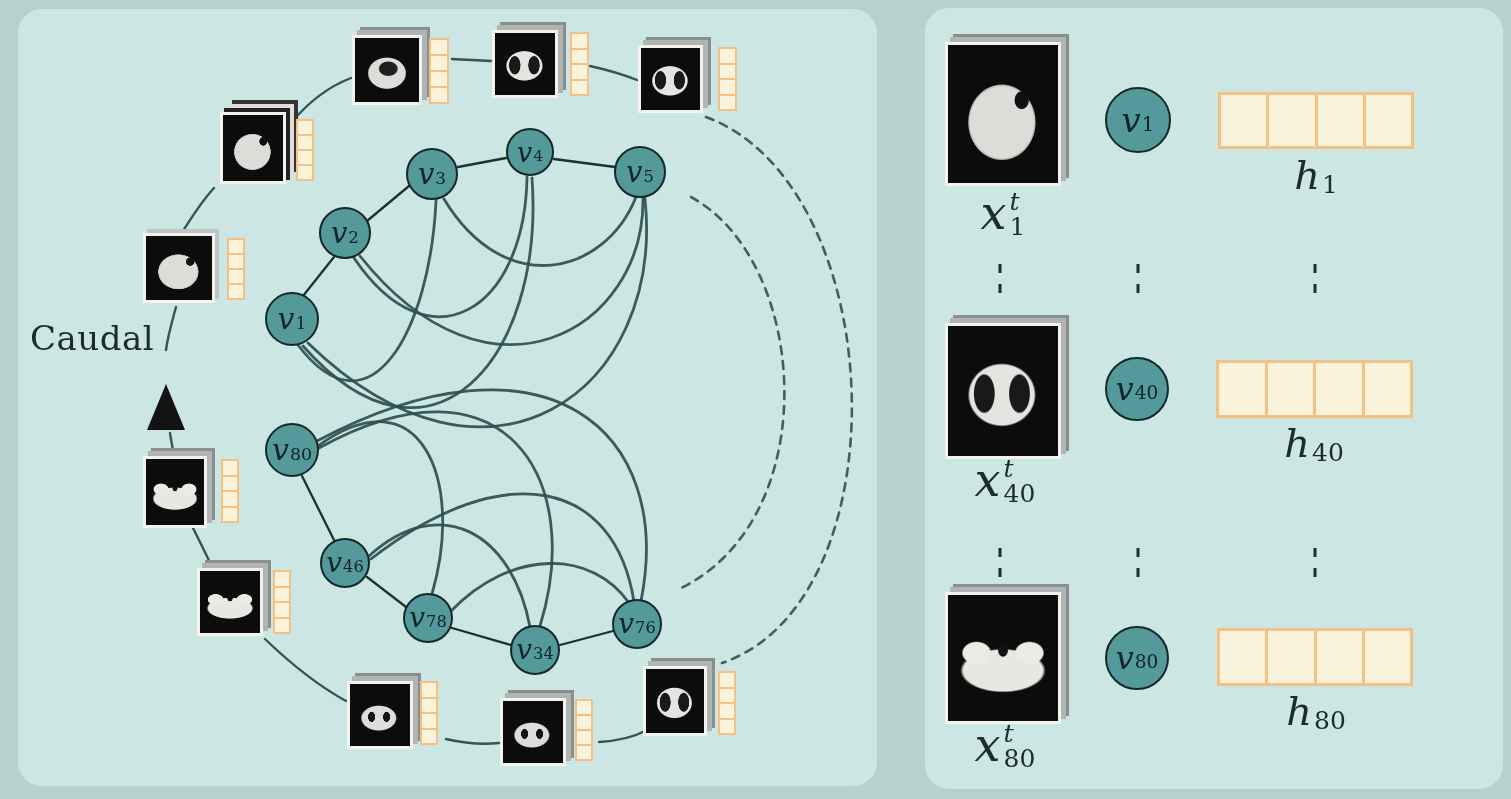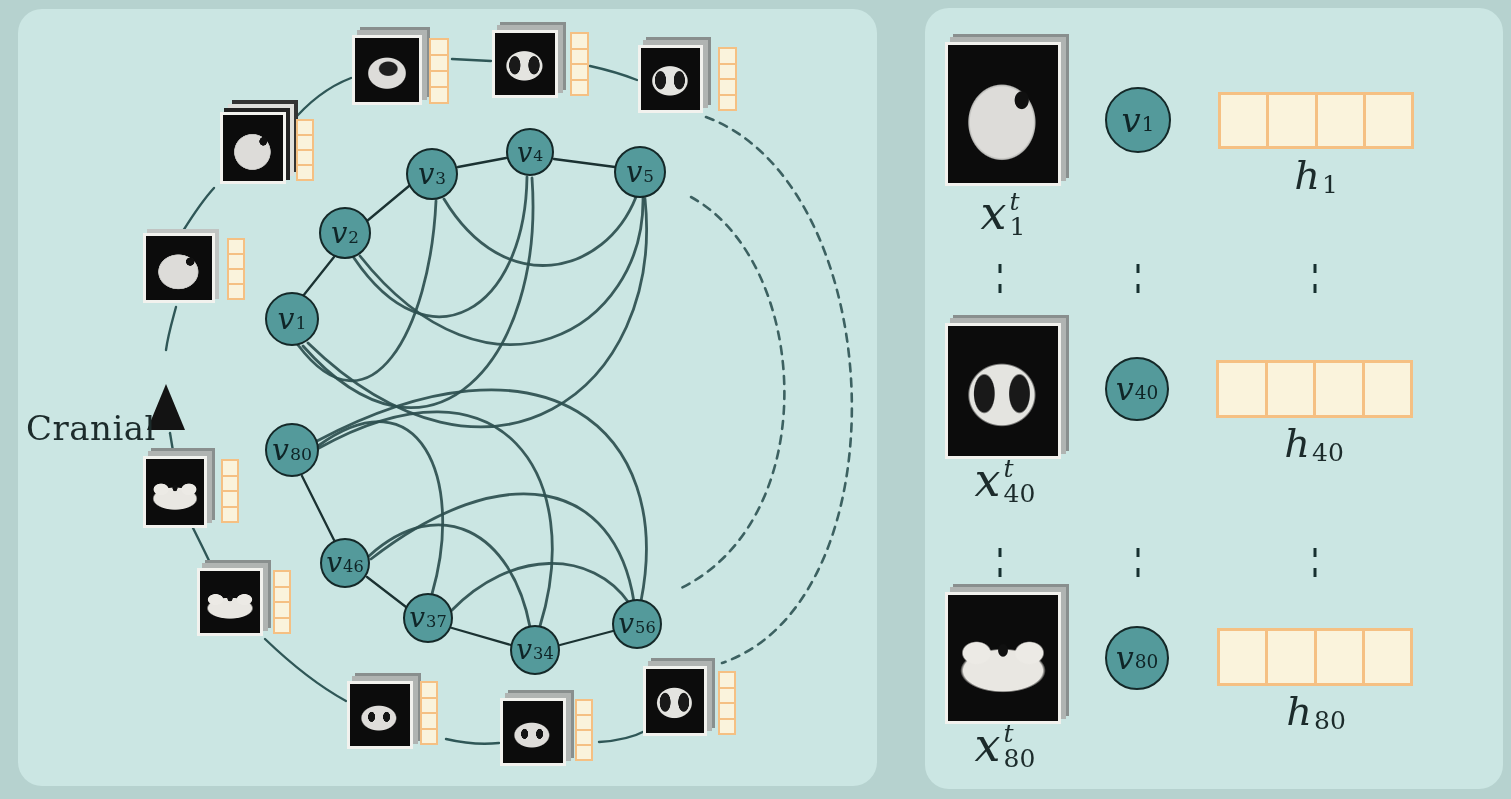--- a/index.html
+++ b/index.html
@@ -130,21 +130,21 @@
     <g>
       <path class="dots" d="M 1000 264 L 1000 302"></path>
       <path class="dots" d="M 1138 264 L 1138 302"></path>
       <path class="dots" d="M 1315 264 L 1315 302"></path>
       <path class="dots" d="M 1000 548 L 1000 586"></path>
       <path class="dots" d="M 1138 548 L 1138 586"></path>
       <path class="dots" d="M 1315 548 L 1315 586"></path>
     </g>
   </svg>
 
-  <div class="dirlabel" style="left:26px;top:408px;">Cranial</div>
+  <div class="dirlabel" style="left:30px;top:318px;">Caudal</div>
 
   <div id="left-layer">
       <div class="ct s2 v-liverlung" style="left: 352px; top: 35px; width: 64px; height: 64px;">
         <div class="scan"></div>
       </div>
       <div class="vstrip" style="left: 429px; top: 38px; width: 20px; height: 66px;">
         <i></i>
         <i></i>
         <i></i>
         <i></i>
@@ -253,29 +253,29 @@
       <div class="gnode" style="left: 265px; top: 423px; width: 54px; height: 54px; font-size: 30px;">
         <span class="nb">v</span>
         <span class="ns">80</span>
       </div>
       <div class="gnode" style="left: 320px; top: 538px; width: 50px; height: 50px; font-size: 28px;">
         <span class="nb">v</span>
         <span class="ns">46</span>
       </div>
       <div class="gnode" style="left: 403px; top: 593px; width: 50px; height: 50px; font-size: 28px;">
         <span class="nb">v</span>
-        <span class="ns">37</span>
+        <span class="ns">78</span>
       </div>
       <div class="gnode" style="left: 510px; top: 625px; width: 50px; height: 50px; font-size: 28px;">
         <span class="nb">v</span>
         <span class="ns">34</span>
       </div>
       <div class="gnode" style="left: 612px; top: 599px; width: 50px; height: 50px; font-size: 28px;">
         <span class="nb">v</span>
-        <span class="ns">56</span>
+        <span class="ns">76</span>
       </div>
     </div>
 
   <div id="right-layer">
 
     <div class="ct s2 v-abdomen" style="left:945px;top:42px;width:110px;height:138px;">
         <div class="scan"></div>
       </div>
     <div class="xlabel" style="left:1003px;top:186px;">
       <span class="mi">x</span>

